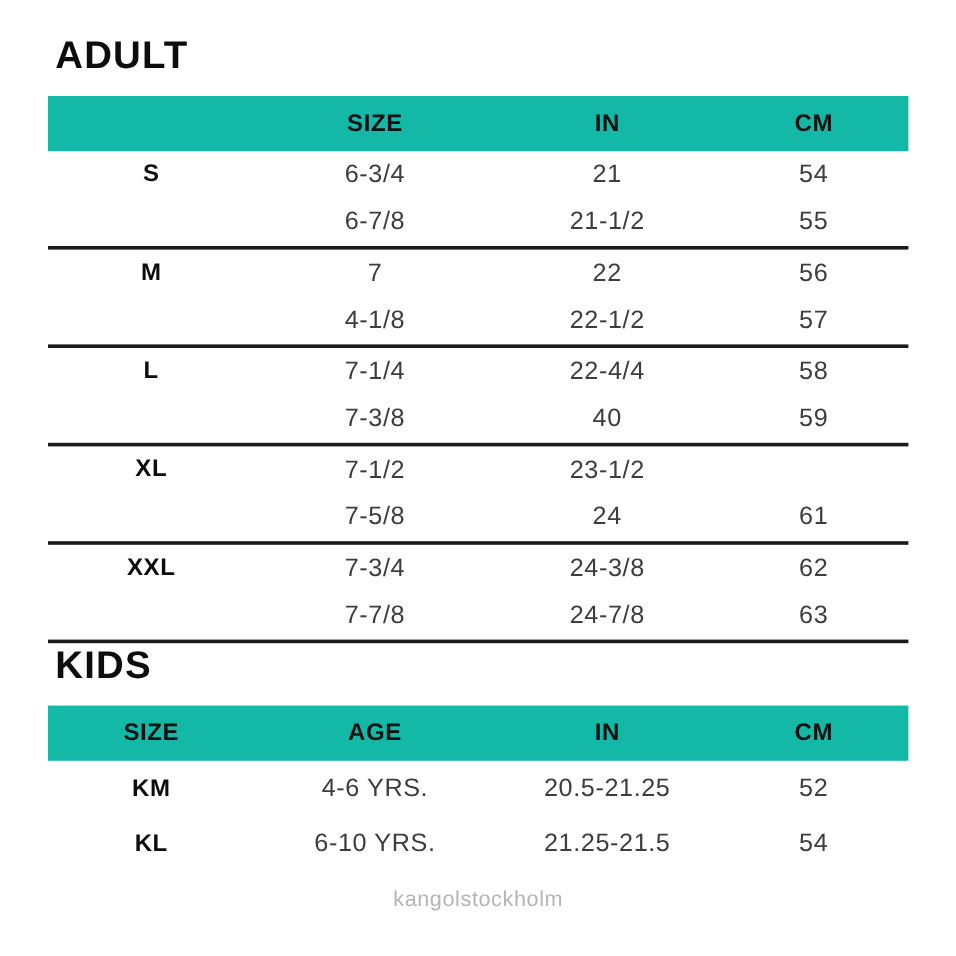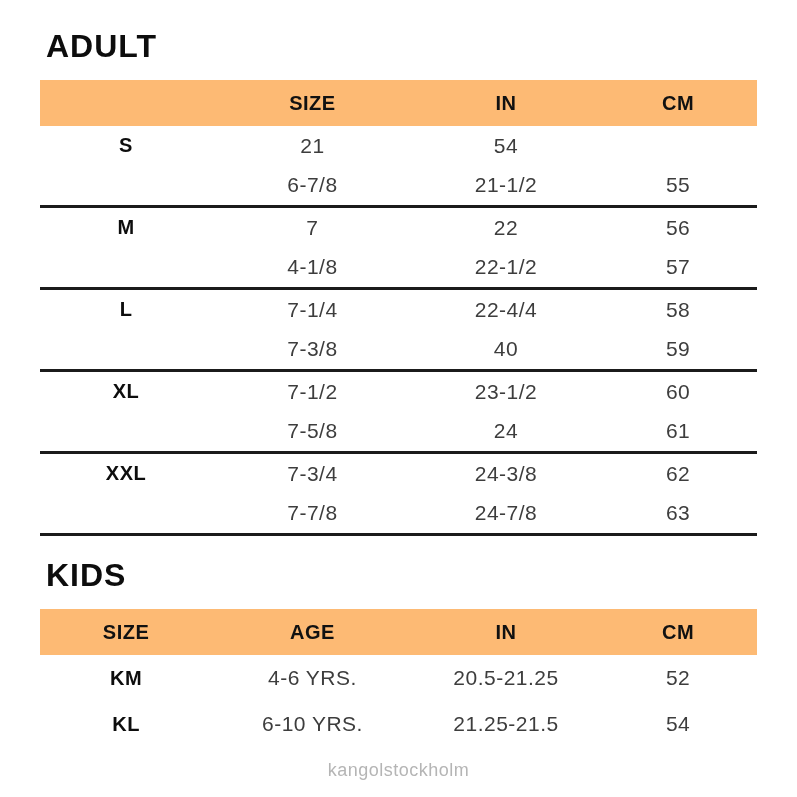--- a/index.html
+++ b/index.html
@@ -16,28 +16,28 @@
     margin: 0 40px;
     padding-top: 28px;
   }
   .section-title {
     font-size: 32px;
     font-weight: 800;
     letter-spacing: 1px;
     color: #0d0d0d;
     margin: 0 0 15px 6px;
   }
-  .section-title.kids { margin-top: 21px; }
+  .section-title.kids { }
   .table { width: 100%; }
   .thead {
     display: grid;
     grid-template-columns: 24% 28% 26% 22%;
     align-items: center;
     height: 46px;
-    background: #fdba74;
+    background: #14b8a6;
   }
   .thead .hcell {
     text-align: center;
     font-weight: 800;
     font-size: 20px;
     letter-spacing: 0.5px;
     color: #111111;
   }
   .row {
     display: grid;
@@ -80,20 +80,21 @@
     <div class="thead">
       <div class="hcell"></div>
       <div class="hcell">SIZE</div>
       <div class="hcell">IN</div>
       <div class="hcell">CM</div>
     </div>
     <div id="adult-body">
         <div class="group">
           <div class="row">
             <div class="cell label">S</div>
+            <div class="cell">6-3/4</div>
             <div class="cell">21</div>
             <div class="cell">54</div>
           </div>
           <div class="row">
             <div class="cell label"></div>
             <div class="cell">6-7/8</div>
             <div class="cell">21-1/2</div>
             <div class="cell">55</div>
           </div>
         </div>
@@ -123,21 +124,20 @@
             <div class="cell">7-3/8</div>
             <div class="cell">40</div>
             <div class="cell">59</div>
           </div>
         </div>
         <div class="group">
           <div class="row">
             <div class="cell label">XL</div>
             <div class="cell">7-1/2</div>
             <div class="cell">23-1/2</div>
-            <div class="cell">60</div>
           </div>
           <div class="row">
             <div class="cell label"></div>
             <div class="cell">7-5/8</div>
             <div class="cell">24</div>
             <div class="cell">61</div>
           </div>
         </div>
         <div class="group">
           <div class="row">

